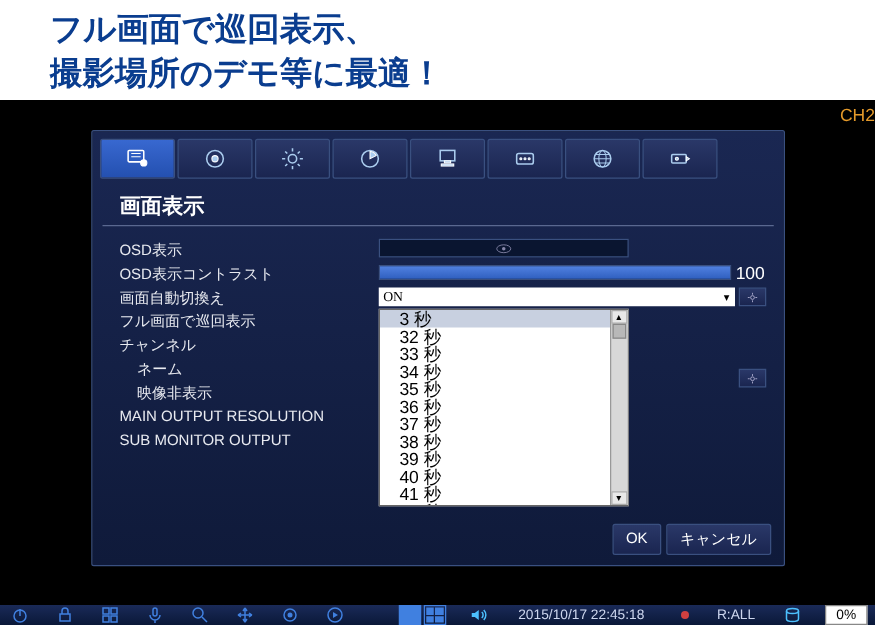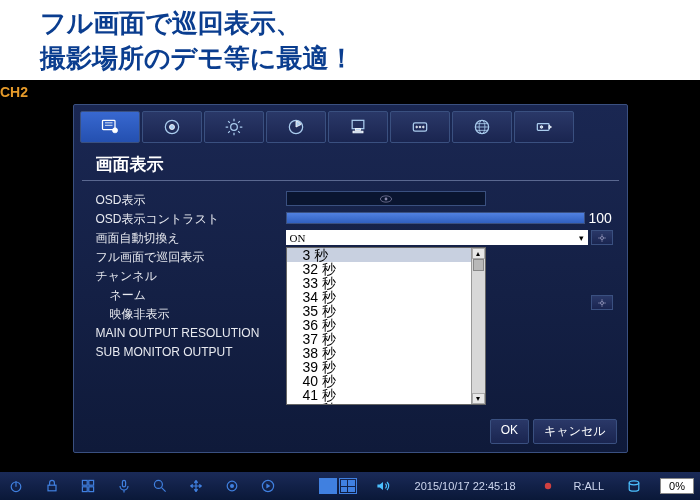--- a/index.html
+++ b/index.html
@@ -2,32 +2,32 @@
 <html><head>
 <meta charset="utf-8">
 <style>
 * { margin: 0; padding: 0; box-sizing: border-box; }
 body { font-family: "Hiragino Sans", "Meiryo", sans-serif; background: #fff; width: 700px; height: 500px; overflow: hidden; }
 
 .promo-text { color: #0a3d8f; font-size: 26px; font-weight: bold; padding: 6px 8px 4px 8px; line-height: 1.35; margin-left: 32px; }
 
 .screen { background: #000; width: 100%; height: 420px; position: relative; }
 
-.ch-label { color: #e59a2a; text-align: left; padding: 4px 0 4px 0; font-size: 14px; font-weight: bold; }
+.ch-label { color: #e59a2a; text-align: right; padding: 4px 0 4px 0; font-size: 14px; }
 
 .panel { background: linear-gradient(#1a2752, #0f1a3a); border: 1px solid #3a5080; margin: 0 auto; width: 555px; border-radius: 2px; position: relative; }
 
 .tabbar { display: flex; gap: 2px; padding: 6px 6px 0 6px; }
 .tab { width: 60px; height: 32px; background: linear-gradient(#2a3868, #1a2550); border: 1px solid #3a5080; border-radius: 2px; display: flex; align-items: center; justify-content: center; cursor: pointer; }
 .tab.active { background: linear-gradient(#3868d0, #2450b0); }
 .tab svg { width: 22px; height: 20px; fill: #fff; stroke: #fff; }
 
 .section-title { color: #fff; font-size: 17px; padding: 6px 14px 4px 14px; border-bottom: 1px solid #5a6890; margin: 4px 8px 0 8px; font-weight: bold; }
 
-.form-area { padding: 10px 14px 10px 22px; display: flex; gap: 0; position: relative; }
+.form-area { padding: 10px 14px 10px 22px; display: flex; gap: 17px; position: relative; }
 .labels { color: #e8eaf0; font-size: 12px; line-height: 19px; width: 190px; }
 .labels .indent { padding-left: 14px; }
 .controls { flex: 1; position: relative; }
 
 .osd-eye { width: 200px; height: 15px; background: #0a1530; border: 1px solid #3a5080; display: flex; align-items: center; justify-content: center; margin-bottom: 4px; }
 .osd-eye svg { width: 14px; height: 10px; }
 
 .contrast-row { display: flex; align-items: center; gap: 4px; margin-bottom: 4px; }
 .slider { flex: 1; height: 12px; background: #0a1530; border: 1px solid #3a5080; position: relative; }
 .slider-fill { position: absolute; left: 0; top: 0; bottom: 0; width: 100%; background: linear-gradient(#5080e0, #3060c0); }
@@ -46,21 +46,21 @@
 .dropdown-item.sel { background: #c8d0e0; }
 .dropdown-sb { position: absolute; right: 0; top: 0; bottom: 0; width: 14px; background: #d8d8d8; border-left: 1px solid #999; }
 .sb-btn { height: 11px; background: #e8e8e8; border: 1px solid #aaa; font-size: 8px; text-align: center; line-height: 9px; cursor: pointer; }
 .sb-thumb { position: absolute; top: 11px; left: 1px; right: 1px; height: 12px; background: #b8b8b8; border: 1px solid #888; }
 
 .side-mini { position: absolute; right: 14px; top: 114px; }
 
 .dialog-btns { display: flex; gap: 4px; justify-content: flex-end; padding: 4px 10px 8px 10px; }
 .dbtn { background: linear-gradient(#2a3868, #1a2550); border: 1px solid #3a5080; color: #fff; font-size: 12px; padding: 3px 10px; cursor: pointer; border-radius: 2px; }
 
-.taskbar { position: absolute; bottom: 0; left: 0; right: 0; height: 28px; background: linear-gradient(#1a2a58, #0a1838); display: flex; align-items: center; padding: 0 6px; gap: 16px; }
+.taskbar { position: absolute; bottom: 0; left: 0; right: 0; height: 16px; background: linear-gradient(#1a2a58, #0a1838); display: flex; align-items: center; padding: 0 6px; gap: 16px; }
 .tb-icon { width: 20px; height: 20px; display: flex; align-items: center; justify-content: center; cursor: pointer; }
 .tb-icon svg { width: 16px; height: 16px; fill: none; stroke: #4080e0; stroke-width: 1.5; }
 .tb-sep { flex: 1; }
 .tb-layout { display: flex; gap: 2px; }
 .tb-lay { width: 18px; height: 16px; background: #4080e0; cursor: pointer; }
 .tb-lay.g { background: transparent; border: 1px solid #4080e0; }
 .tb-speaker svg { fill: #4cc0ff; stroke: none; }
 .tb-dt { color: #cdd6ee; font-size: 11px; margin: 0 6px; }
 .tb-rall { color: #cdd6ee; font-size: 11px; margin-right: 4px; }
 .tb-pct { background: #fff; color: #000; font-size: 11px; padding: 1px 8px; border: 1px solid #888; }

